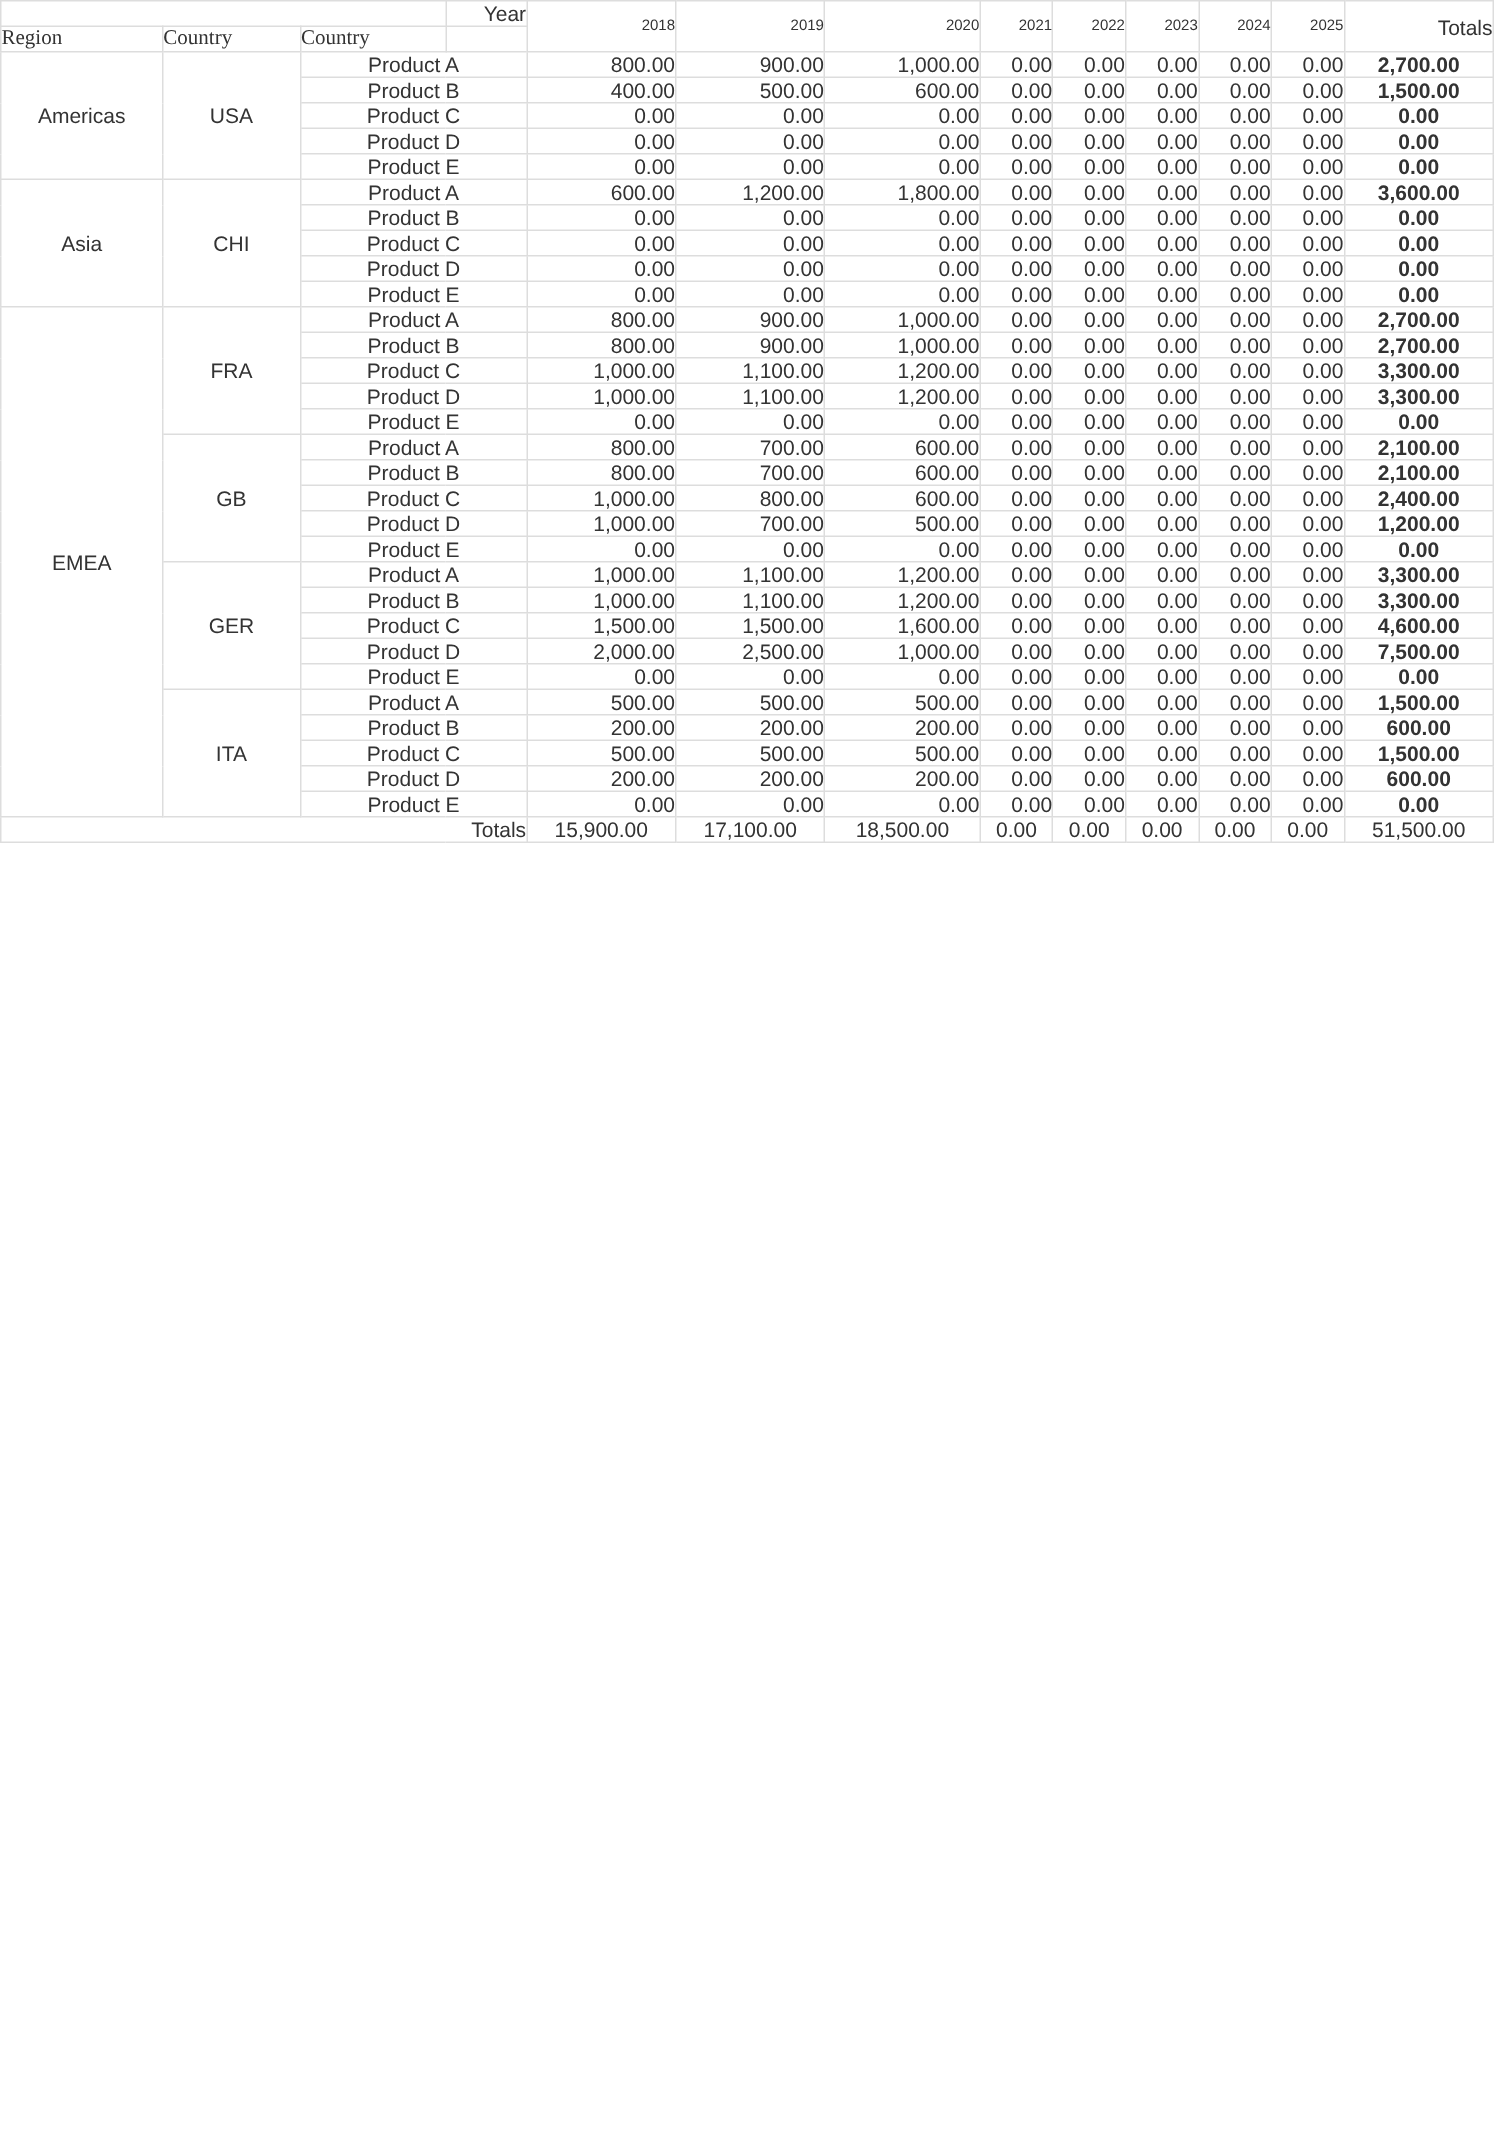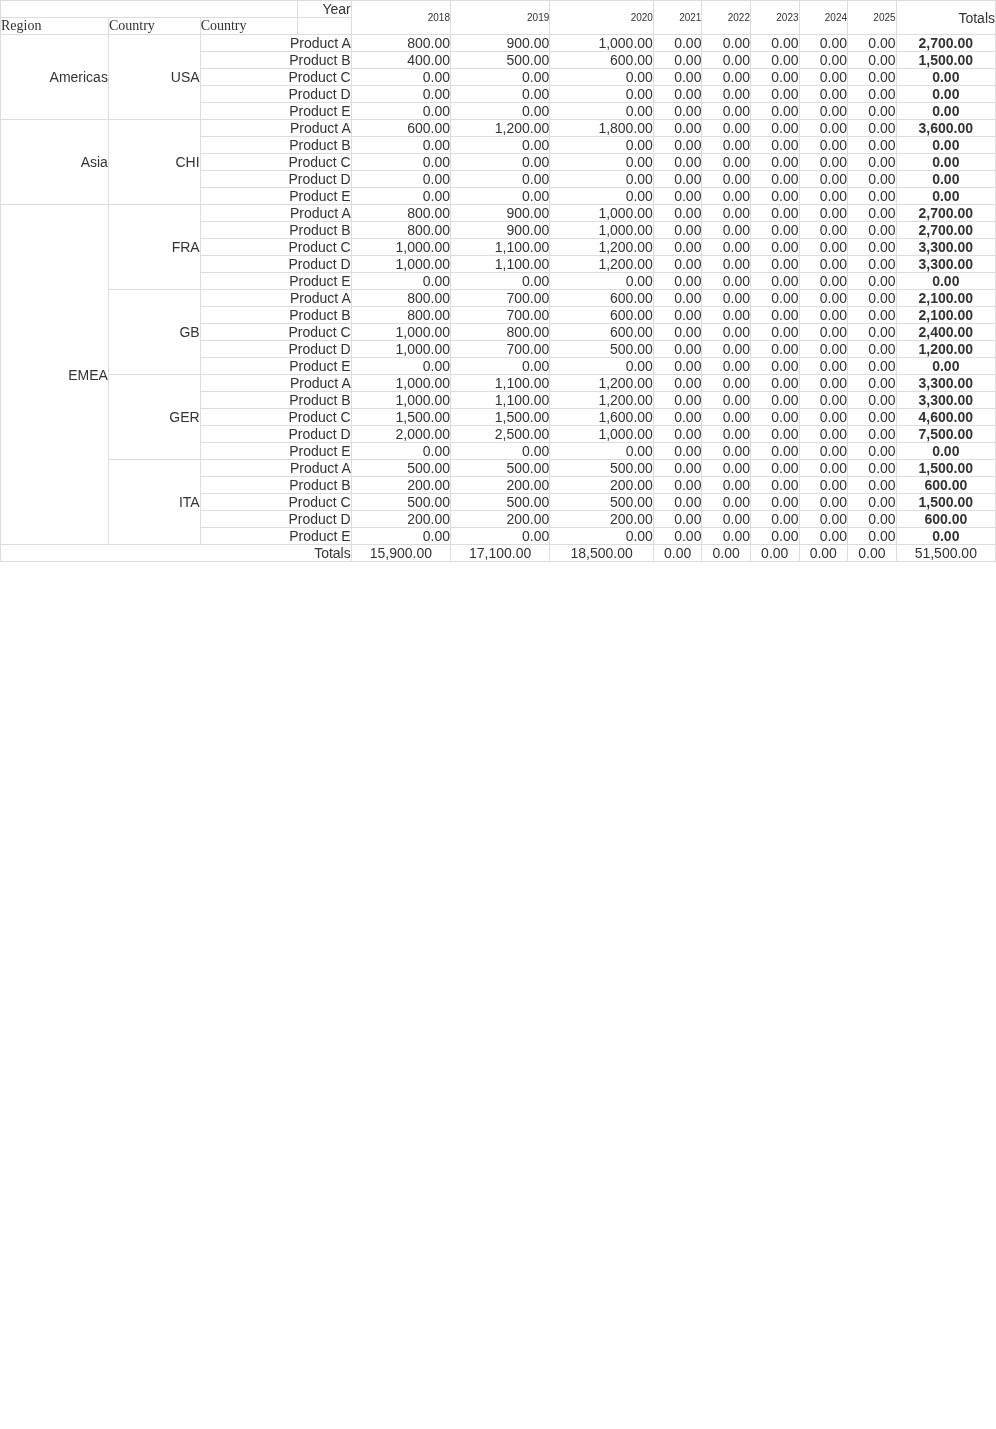--- a/index.html
+++ b/index.html
@@ -61,21 +61,21 @@
   }
   .hdr-blank {
     background: #f5f5f5;
   }
   
   .rowhdr {
     background: #f5f5f5;
     font-weight: bold;
     color: #333333;
     padding: 12px 10px;
-    text-align: right;
+    text-align: center;
     font-size: 14px;
     vertical-align: middle;
   }
   .rowhdr.region {
     vertical-align: middle;
   }
   .val {
     text-align: right;
     padding: 12px 12px;
     font-size: 14px;

